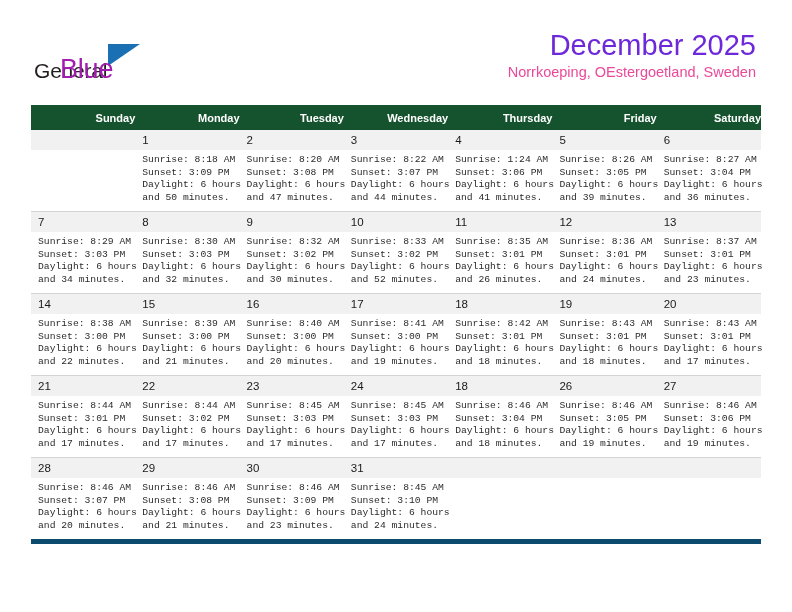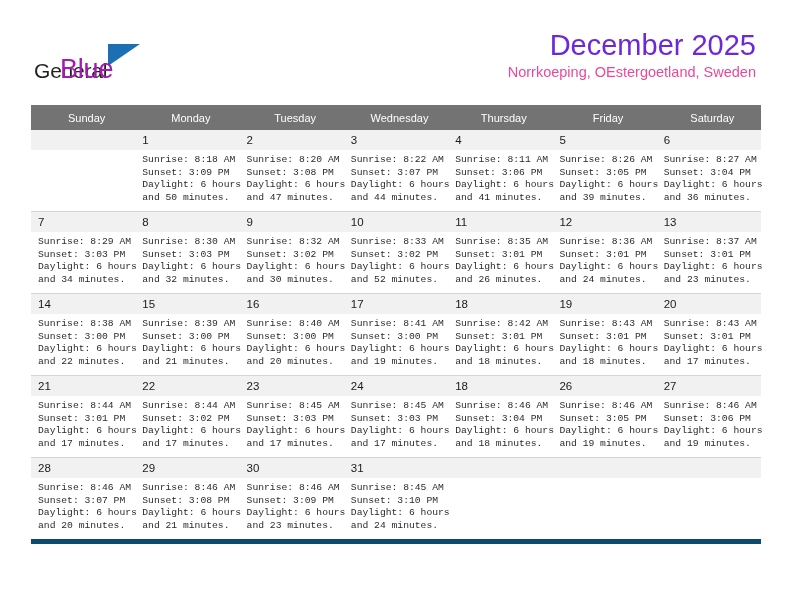--- a/index.html
+++ b/index.html
@@ -92,25 +92,25 @@
   .calendar {
     position: absolute;
     left: 31px;
     top: 105px;
     width: 730px;
     border-collapse: collapse;
     table-layout: fixed;
   }
 
   .calendar th {
-    background: #737373;
+    background: #14532d;
     color: #ffffff;
     font-size: 11px;
-    font-weight: normal;
-    text-align: center;
+    font-weight: bold;
+    text-align: right;
     padding: 5px 0 5px 7px;
     height: 15px;
     border: none;
   }
 
   .calendar td {
     width: 104.28px;
     vertical-align: top;
     padding: 0;
     border: none;
@@ -207,21 +207,21 @@
             <div class="details">
               <div>Sunrise: 8:22 AM</div>
               <div>Sunset: 3:07 PM</div>
               <div>Daylight: 6 hours</div>
               <div>and 44 minutes.</div>
             </div>
           </td>
           <td class="day-cell">
             <span class="daynum">4</span>
             <div class="details">
-              <div>Sunrise: 8:11 AM</div>
+              <div>Sunrise: 1:24 AM</div>
               <div>Sunset: 3:06 PM</div>
               <div>Daylight: 6 hours</div>
               <div>and 41 minutes.</div>
             </div>
           </td>
           <td class="day-cell">
             <span class="daynum">5</span>
             <div class="details">
               <div>Sunrise: 8:26 AM</div>
               <div>Sunset: 3:05 PM</div>

